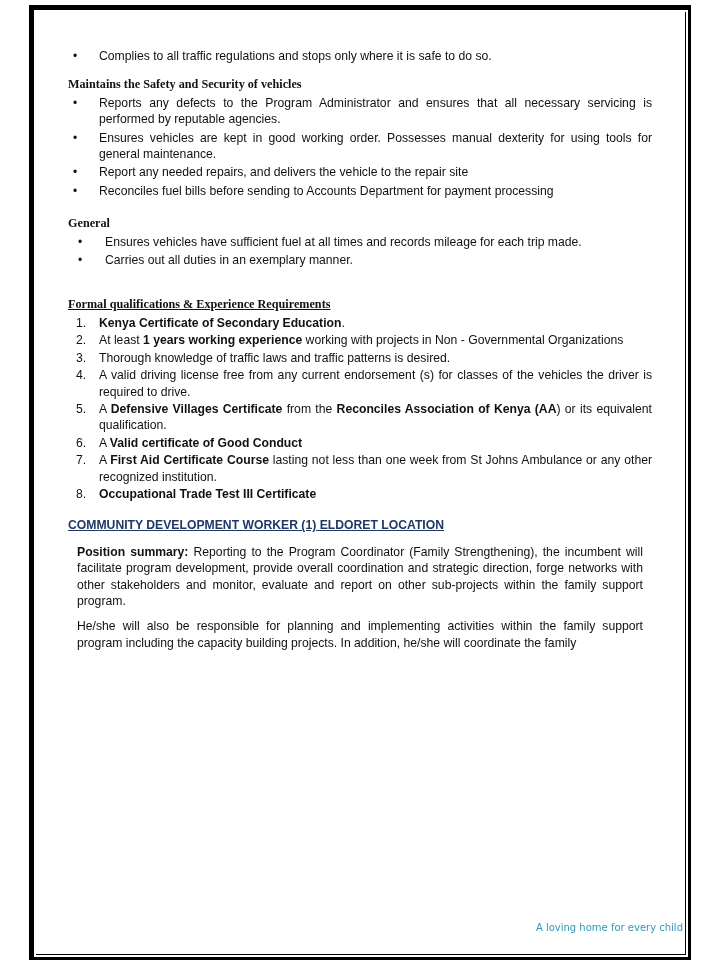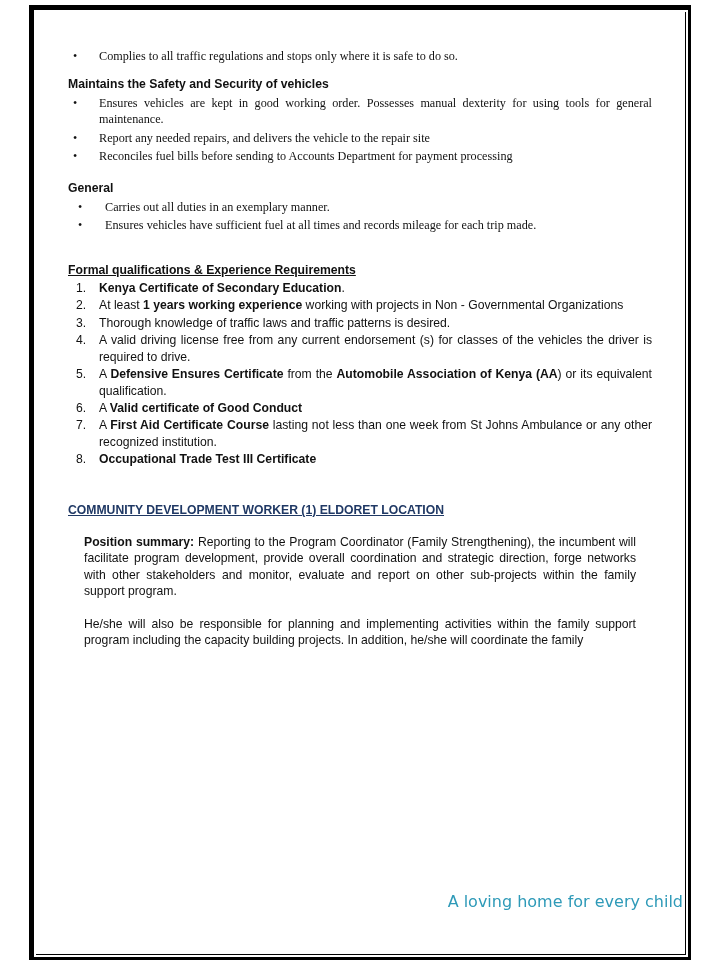--- a/index.html
+++ b/index.html
@@ -5,69 +5,70 @@
   html, body { margin: 0; padding: 0; background: #ffffff; }
   body { width: 719px; height: 963px; position: relative; overflow: hidden;
          font-family: "Liberation Sans", sans-serif; color: #111; }
   .frame-outer { position: absolute; left: 29px; top: 5px; width: 662px; height: 955px;
                  border-top: 5px solid #000; border-left: 5px solid #000;
                  border-right: 3px solid #000; border-bottom: 3px solid #000; box-sizing: border-box; }
   .frame-inner { position: absolute; left: 2px; top: 2px; right: 2px; bottom: 2px;
                  border-right: 1px solid #000; border-bottom: 1px solid #000; }
   .page { position: absolute; left: 68px; top: 48px; width: 584px; font-size: 12.2px; line-height: 16.4px; }
   .bul { list-style: none; margin: 0; padding: 0; }
-  .bul li { position: relative; padding-left: 31px; text-align: justify; margin-bottom: 2px; font-family: Liberation Serif, serif; }
+  .bul li { position: relative; padding-left: 31px; text-align: justify; margin-bottom: 2px; }
   .bul li::before { content: "\2022"; position: absolute; left: 5px; top: 0; font-size: 12px; }
   .bul.indent li { padding-left: 37px; }
   .bul.indent li::before { left: 10px; }
-  .h { font-weight: bold; margin: 12px 0 2px 0; }
+  .h { font-weight: bold; margin: 12px 0 2px 0; font-family: Liberation Serif, serif; }
   .h.gap { margin-top: 16px; }
   .h.ul { text-decoration: underline; margin-top: 28px; }
   .num { list-style: none; margin: 0; padding: 0; }
   .num li { position: relative; padding-left: 31px; text-align: justify; margin-bottom: 1px; }
   .num li .n { position: absolute; left: 8px; top: 0; }
   b { font-weight: bold; }
-  .title2 { color: #1f3864; font-weight: bold; text-decoration: underline; margin: 34px 0 10px 0; letter-spacing: 0px; }
-  .para { text-align: justify; margin: 16px; }
-  .footer { position: absolute; right: 36px; top: 892px; color: #2e9ab8; font-size: 16px;
+  .title2 { color: #1f3864; font-weight: bold; text-decoration: underline; margin: 15px 0 10px 0; letter-spacing: 0px; }
+  .para { text-align: justify; margin: 9px; }
+  .footer { position: absolute; right: 36px; top: 922px; color: #2e9ab8; font-size: 10px;
             font-family: "DejaVu Sans", sans-serif; text-align: right; }
 </style>
 </head>
 <body>
 
 <div class="frame-outer">
   <div class="frame-inner"></div>
 </div>
 
 <div class="page">
 
   <ul class="bul">
     <li>Complies to all traffic regulations and stops only where it is safe to do so.</li>
   </ul>
 
   <div class="h">Maintains the Safety and Security of vehicles</div>
   <ul class="bul">
+    <li>Reports any defects to the Program Administrator and ensures that all necessary servicing is performed by reputable agencies.</li>
     <li>Ensures vehicles are kept in good working order.  Possesses manual dexterity for using tools for general maintenance.</li>
     <li>Report any needed repairs, and delivers the vehicle to the repair site</li>
     <li>Reconciles fuel bills before sending to Accounts Department for payment processing</li>
   </ul>
 
   <div class="h gap">General</div>
   <ul class="bul indent">
+    <li>Ensures vehicles have sufficient fuel at all times and records mileage for each trip made.</li>
     <li>Carries out all duties in an exemplary manner.</li>
-    <li>Ensures vehicles have sufficient fuel at all times and records mileage for each trip made.</li>
   </ul>
 
   <div class="h ul">Formal qualifications &amp; Experience Requirements</div>
   <ol class="num" id="qual-list">
       <li><span class="n">1.</span><b>Kenya Certificate of Secondary Education</b><span>.</span></li>
       <li><span class="n">2.</span><span>At least </span><b>1 years working experience</b><span> working with projects in Non - Governmental Organizations</span></li>
       <li><span class="n">3.</span><span>Thorough knowledge of traffic laws and traffic patterns is desired.</span></li>
       <li><span class="n">4.</span><span>A valid driving license free from any current endorsement (s) for classes of the vehicles the driver is required to drive.</span></li>
-      <li><span class="n">5.</span><span>A </span><b>Defensive Ensures Certificate</b><span> from the </span><b>Automobile Association of Kenya (AA</b><span>) or its equivalent qualification.</span></li>
+      <li><span class="n">5.</span><span>A </span><b>Defensive Villages Certificate</b><span> from the </span><b>Reconciles Association of Kenya (AA</b><span>) or its equivalent qualification.</span></li>
       <li><span class="n">6.</span><span>A </span><b>Valid certificate of Good Conduct</b></li>
       <li><span class="n">7.</span><span>A </span><b>First Aid Certificate Course</b><span> lasting not less than one week from St Johns Ambulance or any other recognized institution.</span></li>
       <li><span class="n">8.</span><b>Occupational Trade Test III Certificate</b></li>
     </ol>
 
   <div class="title2">COMMUNITY DEVELOPMENT WORKER (1) ELDORET LOCATION</div>
   <p class="para"><b>Position summary:</b><span> Reporting to the Program Coordinator (Family Strengthening), the incumbent will facilitate program development, provide overall coordination and strategic direction, forge networks with other stakeholders and monitor, evaluate and report on other sub-projects within the family support program.</span></p>
   <p class="para">He/she will also be responsible for planning and implementing activities within the family support program including the capacity building projects. In addition, he/she will coordinate the family</p>
 </div>
 

